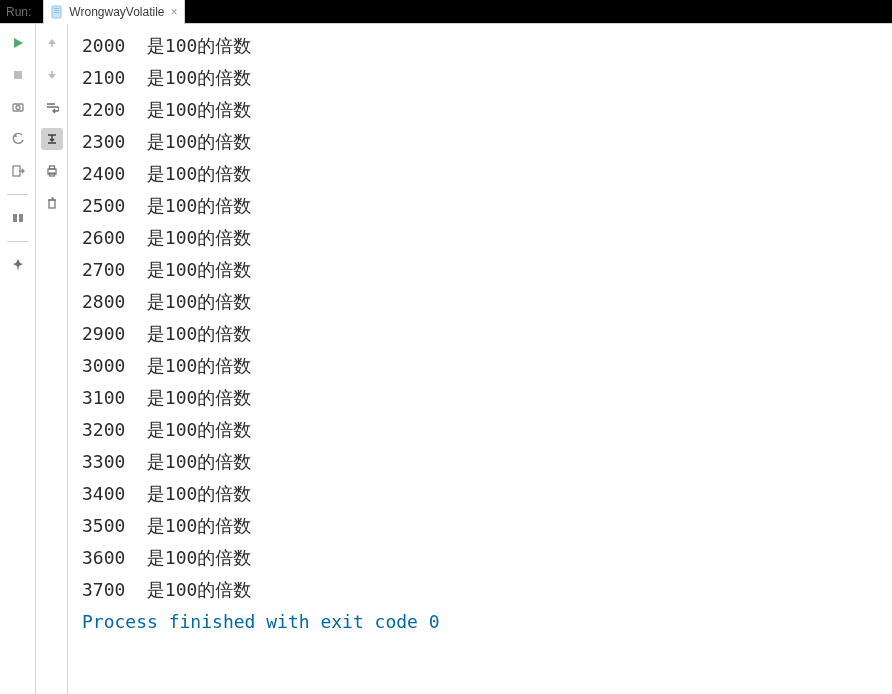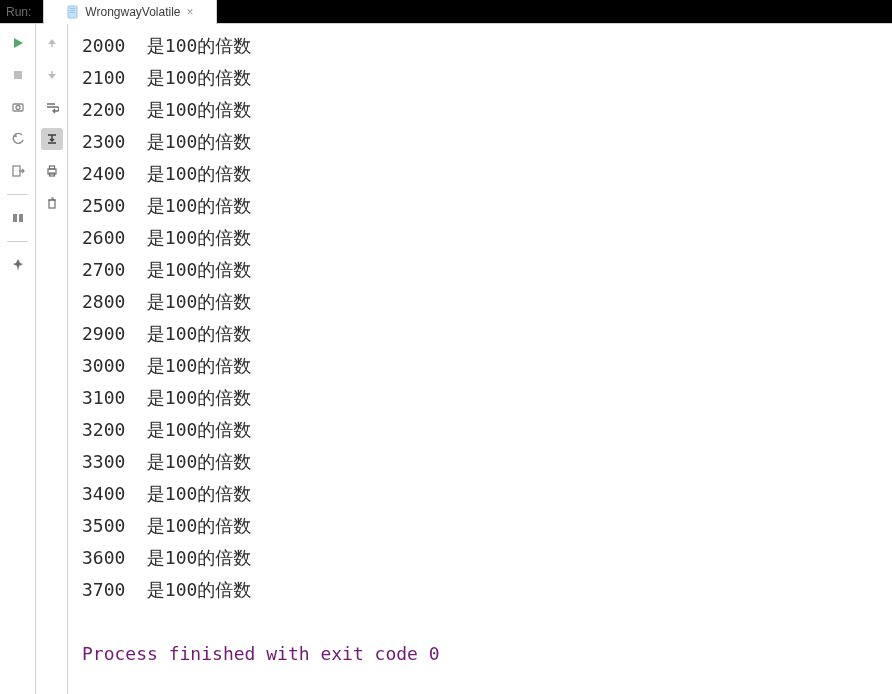--- a/index.html
+++ b/index.html
@@ -23,21 +23,21 @@
   }
   .run-label {
     color: #6e6e6e;
     font-size: 12px;
     margin-right: 12px;
   }
   .tab {
     display: flex;
     align-items: center;
     height: 24px;
-    padding: 0 22px;
+    padding: 0 6px;
     background: #ffffff;
     border-right: 1px solid #d1d1d1;
     border-left: 1px solid #d1d1d1;
   }
   .tab .file-icon {
     width: 14px; height: 14px;
     flex: none;
     margin-right: 5px;
   }
   .tab .tab-label {
@@ -102,22 +102,21 @@
     flex: 1;
     overflow: auto;
     padding: 6px 0 0 14px;
     font-family: "Consolas","Menlo","DejaVu Sans Mono",monospace;
     font-size: 18px;
     line-height: 32px;
     color: #2b2b2b;
     white-space: pre;
   }
   .console .exit-line {
-    color: #701a75;
-    margin-top: 32px;
+    color: #0369a1;
   }
   .num { display:inline-block; min-width: 54px; }
 </style>
 </head>
 <body>
 
 <div class="root">
   <div class="header">
     <span class="run-label">Run:</span>
     <div class="tab">

